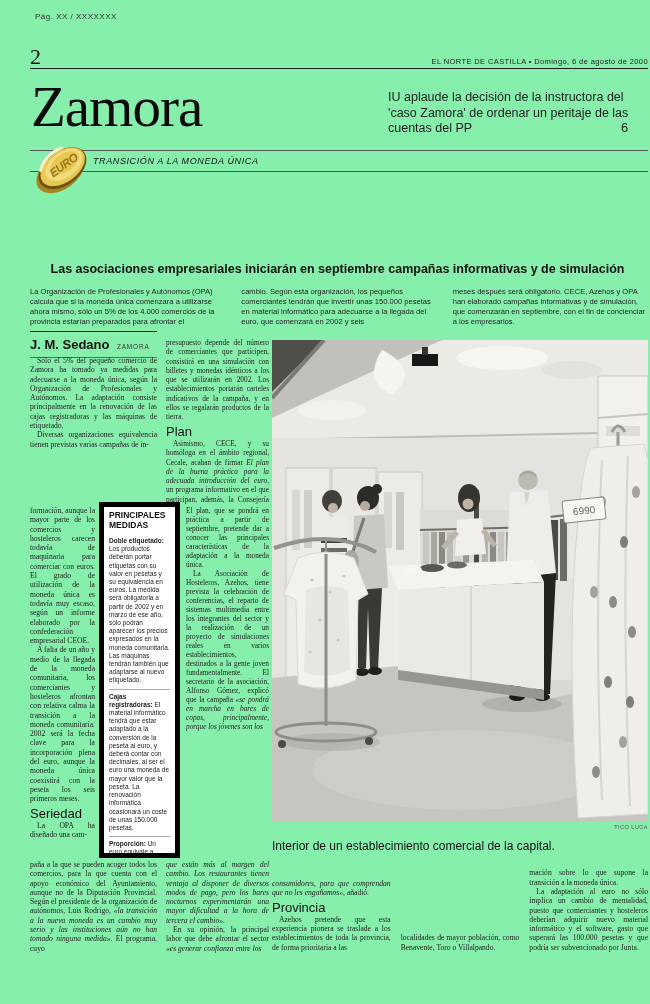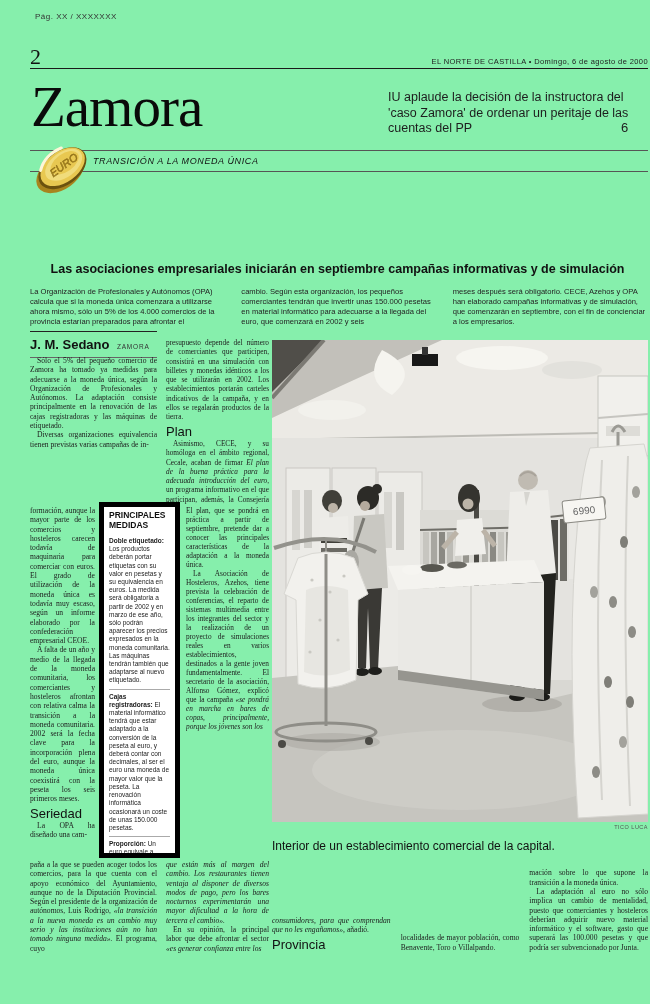--- a/index.html
+++ b/index.html
@@ -293,20 +293,21 @@
     </g>
   </svg>
 
   <div class="abs photo-credit" style="left:272px;top:824px;width:376px;">TICO LUCA</div>
   <div class="abs photo-caption" style="left:272px;top:839px;width:376px;">Interior de un establecimiento comercial de la capital.</div>
 
   <div class="abs bp-row" style="left:272px;top:860px;width:376px;height:92px;overflow:hidden;align-items:flex-end;">
     <div class="bp-col bodytxt">
       <p><span class="it">consumidores, para que comprendan que no les engañamos», </span><span>añadió.</span></p>
       <div class="crosshead">Provincia</div>
+      <p class="ind">Azehos pretende que esta experiencia pionera se traslade a los establecimientos de toda la provincia, de forma prioritaria a las</p>
     </div>
     <div class="bp-col bodytxt">
       <p>localidades de mayor población, como Benavente, Toro o Villalpando.</p>
     </div>
     <div class="bp-col bodytxt">
       <p>mación sobre lo que supone la transición a la moneda única.</p>
       <p class="ind">La adaptación al euro no sólo implica un cambio de mentalidad, puesto que comerciantes y hosteleros deberían adquirir nuevo material informático y el software, gasto que superará las 100.000 pesetas y que podría ser subvencionado por Junta.</p>
     </div>
   </div>
 

